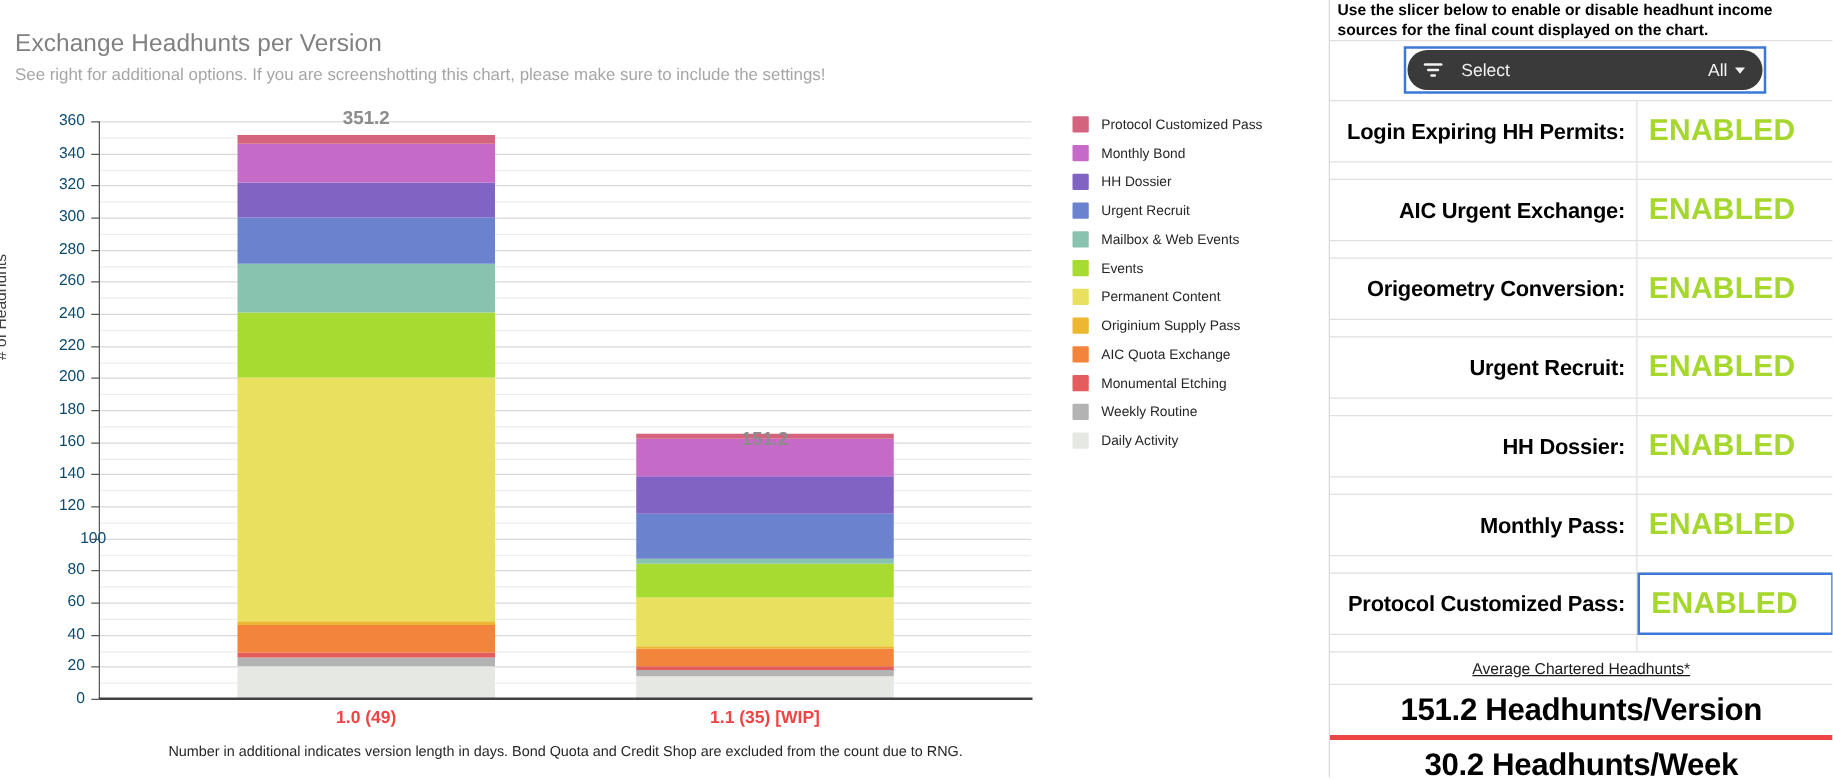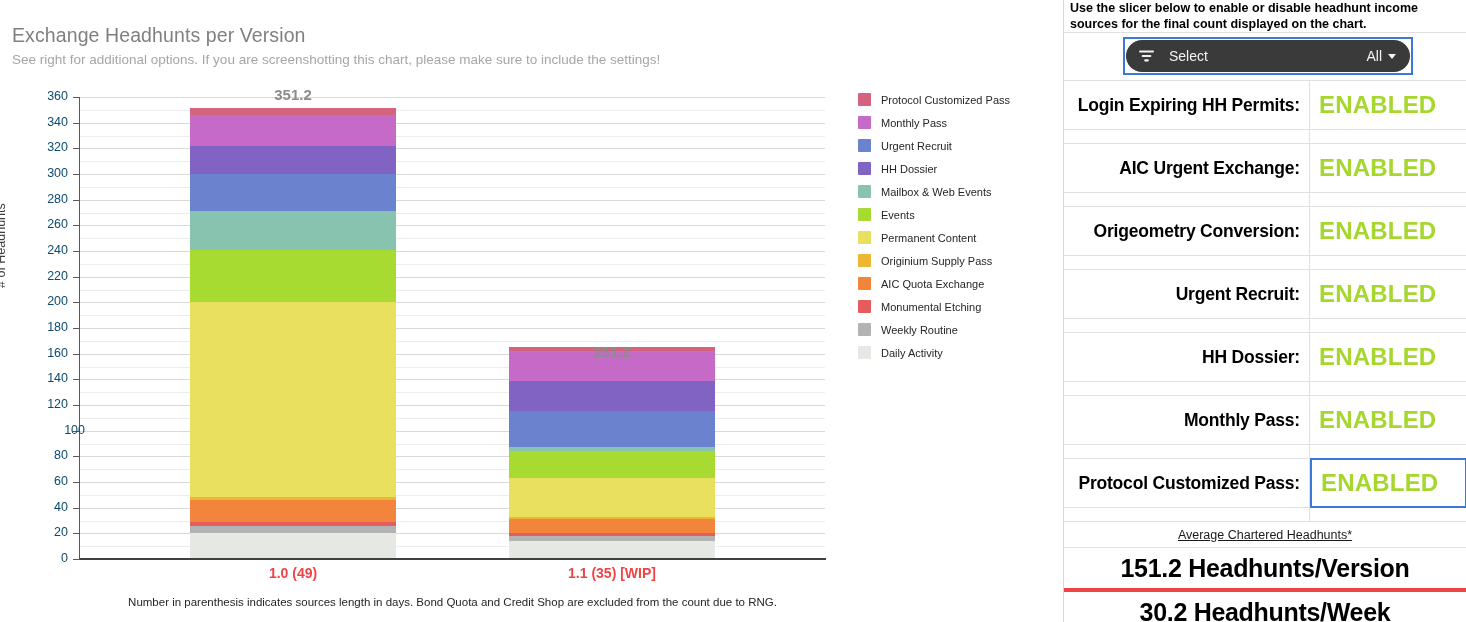--- a/index.html
+++ b/index.html
@@ -415,38 +415,38 @@
     </div>
   <div id="catlabels">
       <div class="cat-label" style="left: 183px; width: 220px;">1.0 (49)</div>
       <div class="cat-label" style="left: 502px; width: 220px;">1.1 (35) [WIP]</div>
     </div>
   <div id="totals">
       <div class="bar-total" style="left: 233px; width: 120px; top: 86.2933px;">351.2</div>
       <div class="bar-total" style="left: 552px; width: 120px; top: 342.96px;">151.2</div>
     </div>
 
-  <div id="footnote">Number in parenthesis indicates sources length in days. Bond Quota and Credit Shop are excluded from the count due to RNG.</div>
+  <div id="footnote">Number in additional indicates version length in days. Bond Quota and Credit Shop are excluded from the count due to RNG.</div>
 
   <div id="legend">
       <div class="legend-row">
         <span class="legend-swatch" style="background: rgb(212, 100, 125);"></span>
         <span class="legend-label">Protocol Customized Pass</span>
       </div>
       <div class="legend-row">
         <span class="legend-swatch" style="background: rgb(197, 106, 199);"></span>
-        <span class="legend-label">Monthly Pass</span>
+        <span class="legend-label">Monthly Bond</span>
+      </div>
+      <div class="legend-row">
+        <span class="legend-swatch" style="background: rgb(129, 99, 196);"></span>
+        <span class="legend-label">HH Dossier</span>
       </div>
       <div class="legend-row">
         <span class="legend-swatch" style="background: rgb(107, 131, 206);"></span>
         <span class="legend-label">Urgent Recruit</span>
-      </div>
-      <div class="legend-row">
-        <span class="legend-swatch" style="background: rgb(129, 99, 196);"></span>
-        <span class="legend-label">HH Dossier</span>
       </div>
       <div class="legend-row">
         <span class="legend-swatch" style="background: rgb(136, 195, 176);"></span>
         <span class="legend-label">Mailbox &amp; Web Events</span>
       </div>
       <div class="legend-row">
         <span class="legend-swatch" style="background: rgb(168, 219, 50);"></span>
         <span class="legend-label">Events</span>
       </div>
       <div class="legend-row">

